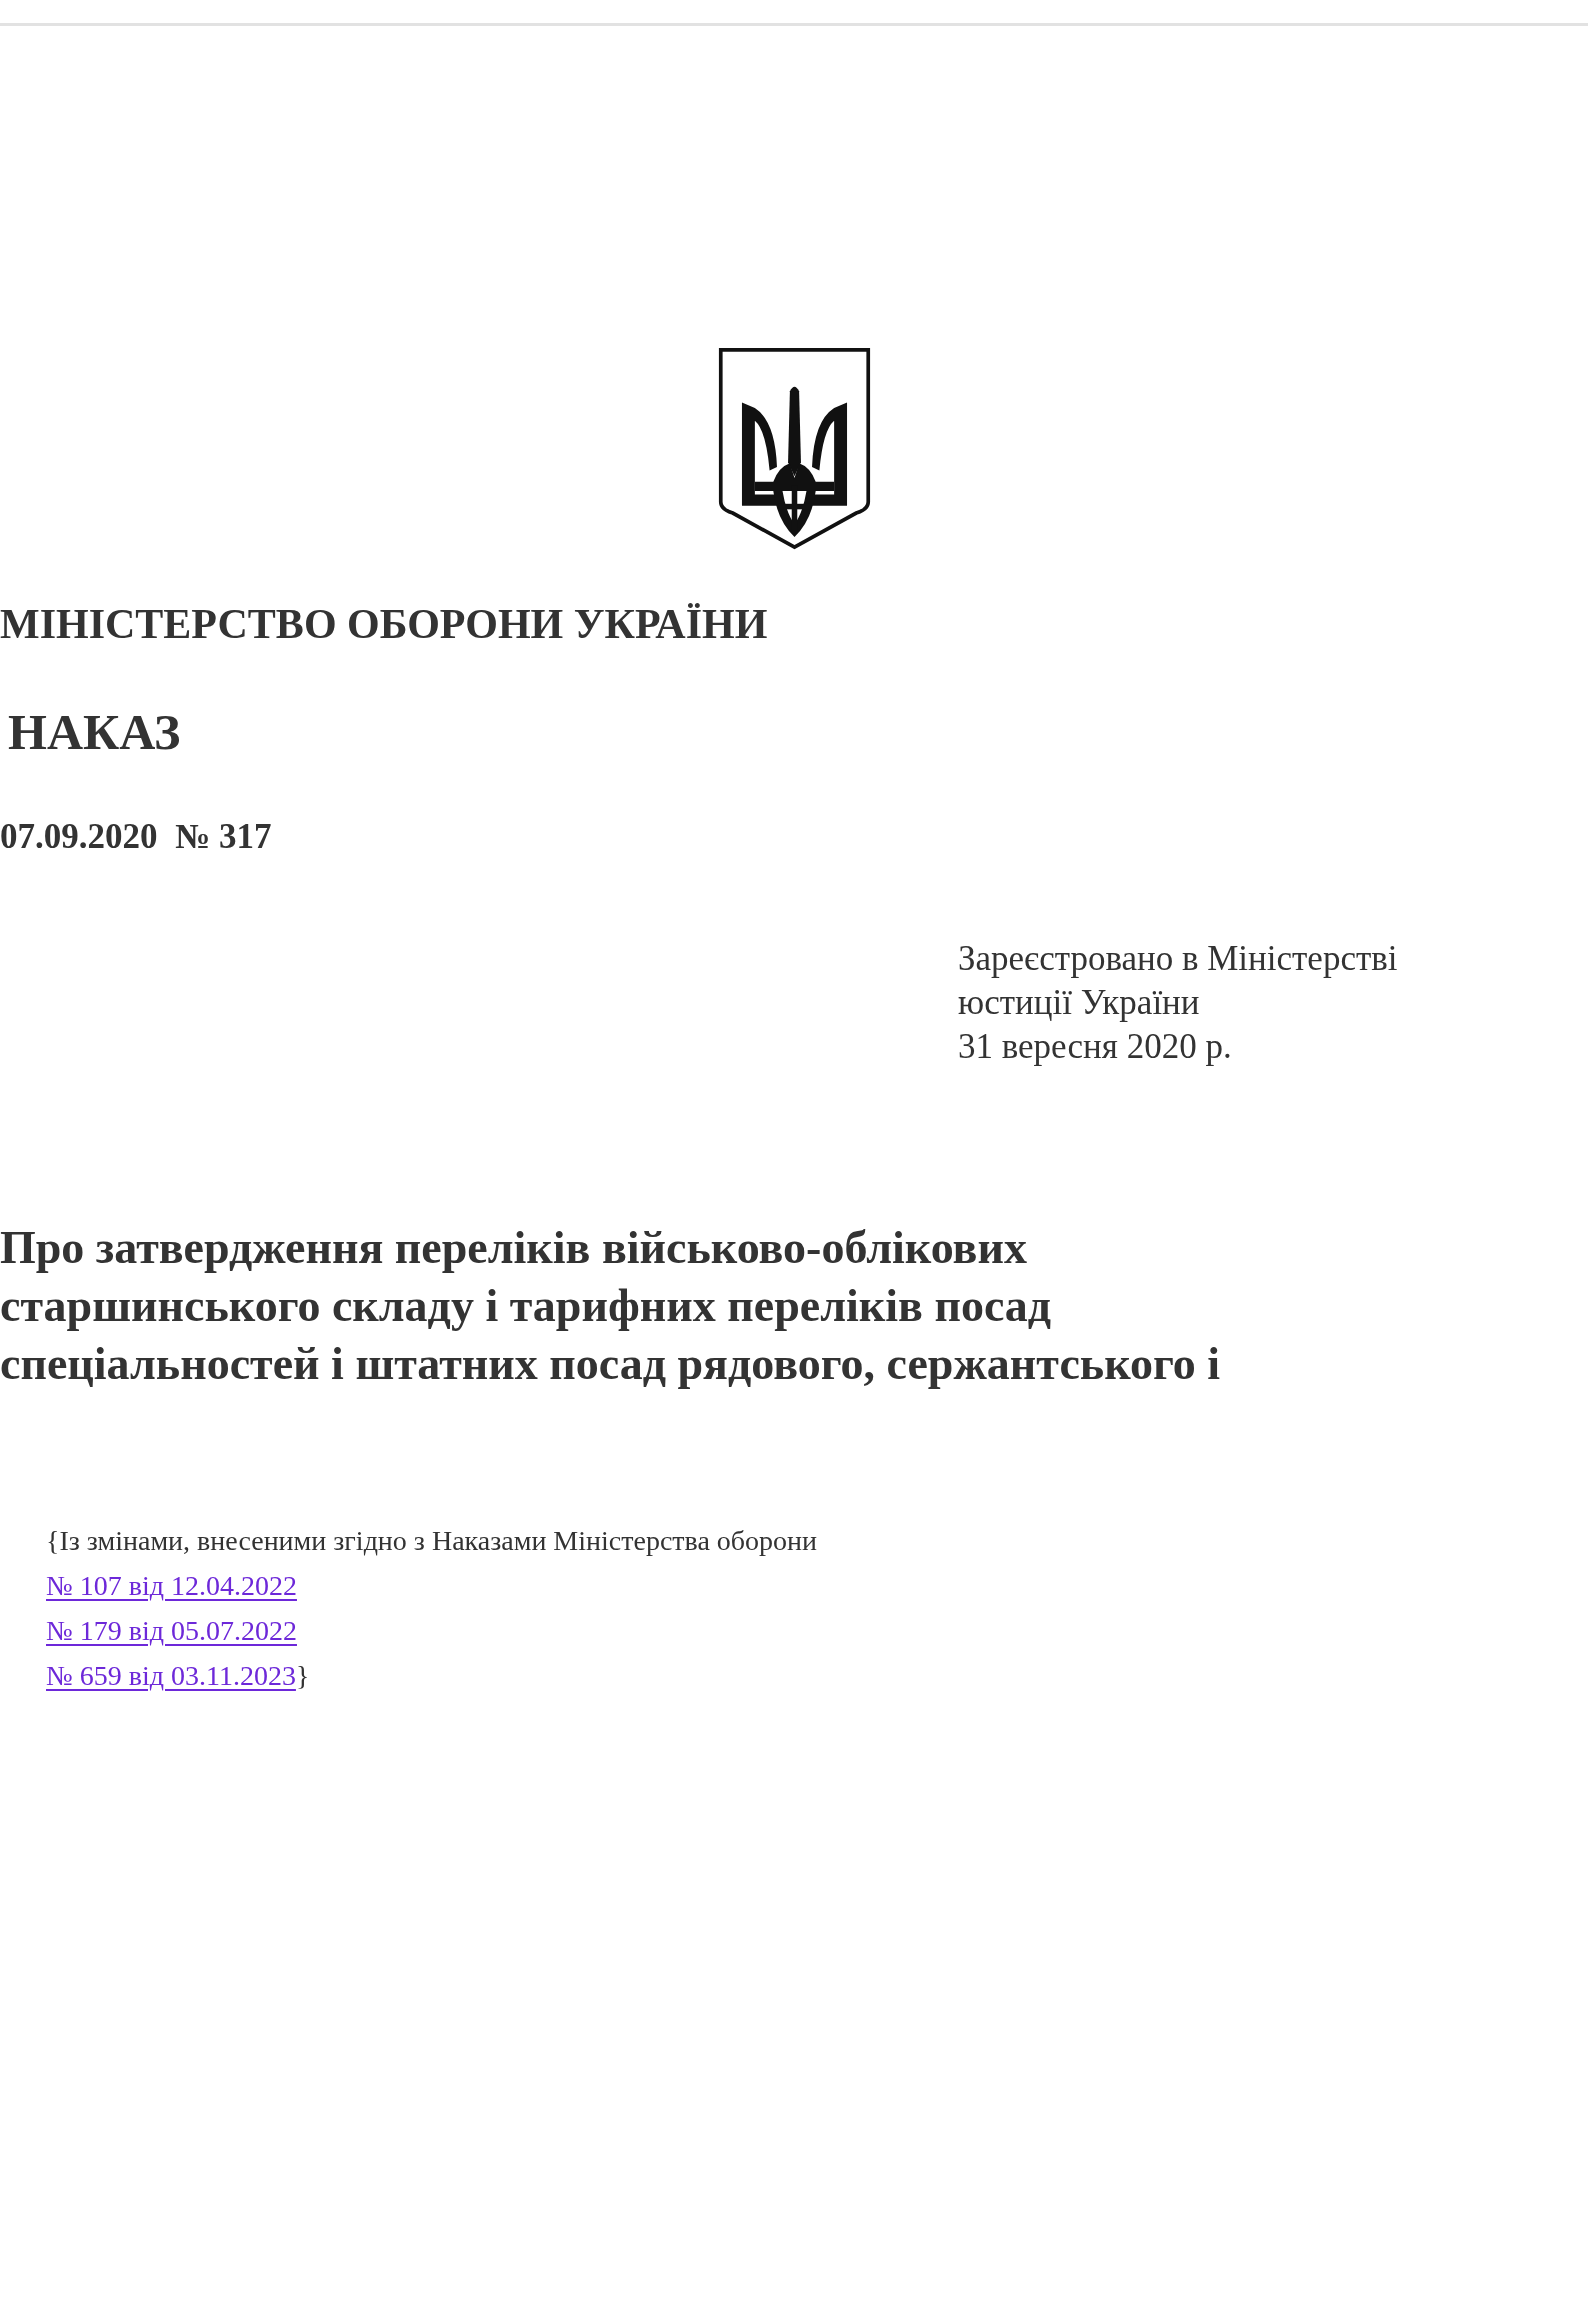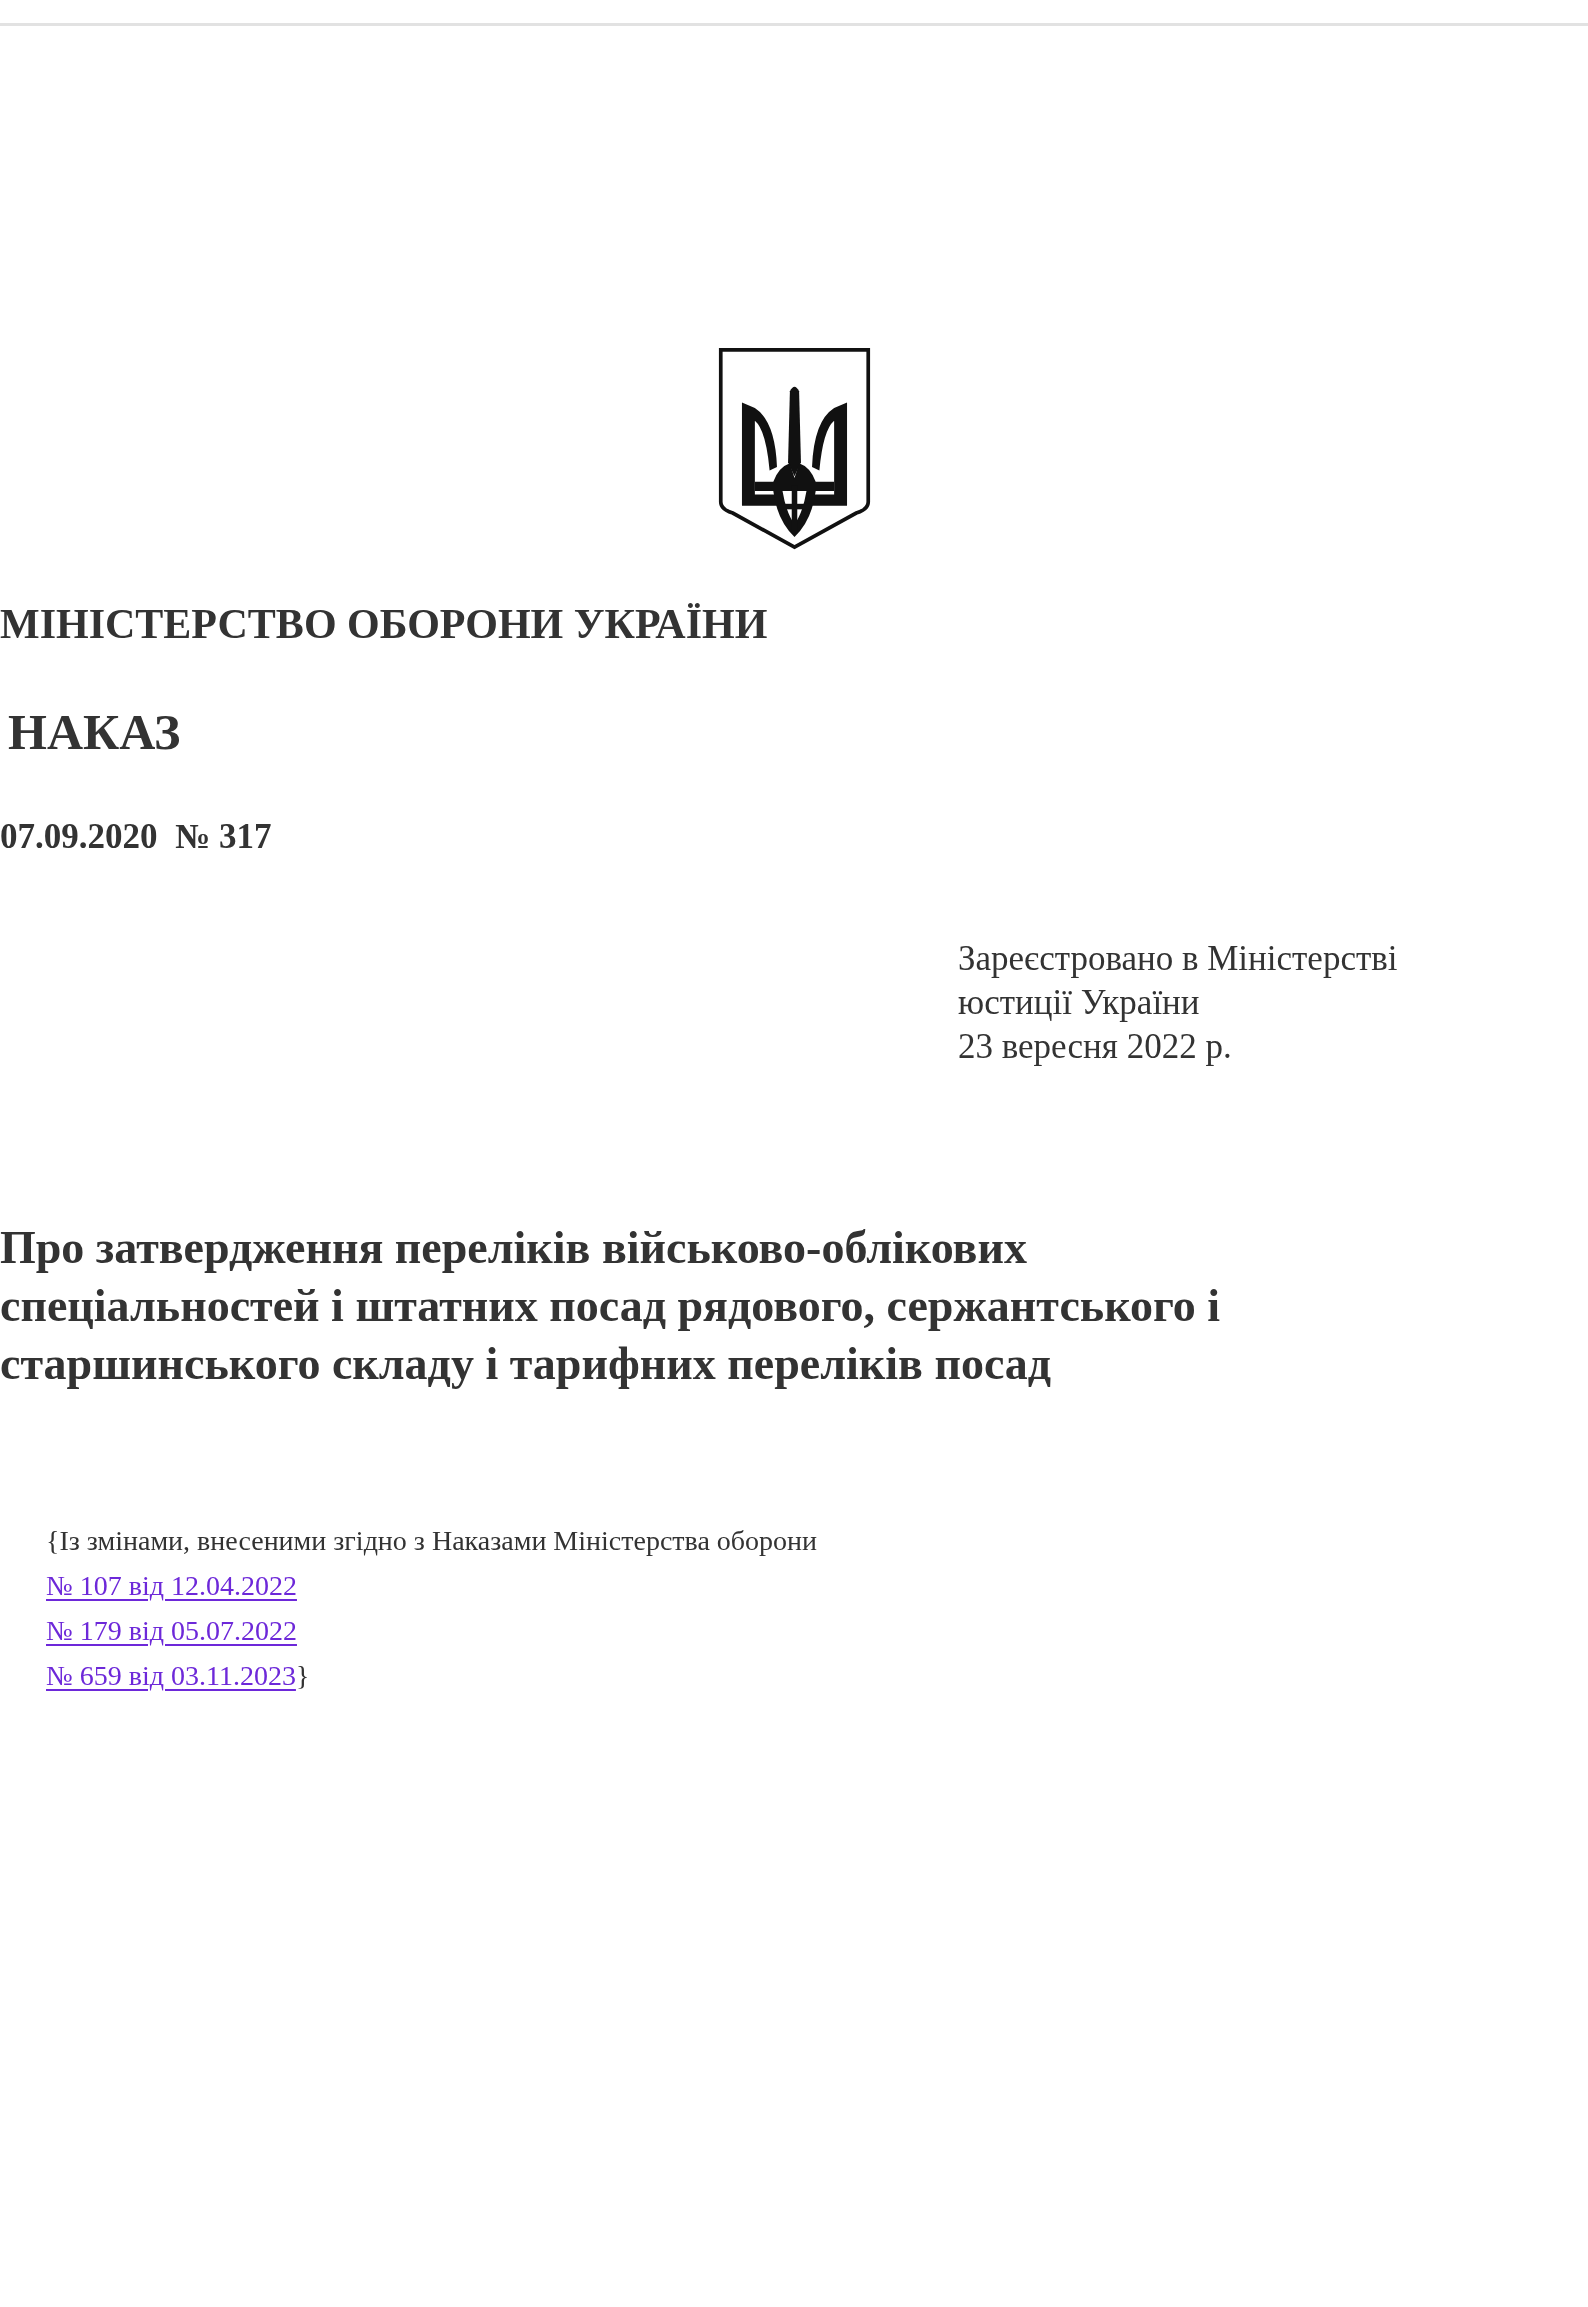--- a/index.html
+++ b/index.html
@@ -42,27 +42,27 @@
   </g>
 </svg>
 
 <div class="center ministry">МІНІСТЕРСТВО ОБОРОНИ УКРАЇНИ</div>
 <div class="center order">НАКАЗ</div>
 <div class="center datenum">07.09.2020  № 317</div>
 
 <div class="reg">
   <div>Зареєстровано в Міністерстві</div>
   <div>юстиції України</div>
-  <div>23 вересня 2022 р.</div>
+  <div>31 вересня 2020 р.</div>
 </div>
 
 <div class="center title">
   <div>Про затвердження переліків військово-облікових</div>
+  <div>старшинського складу і тарифних переліків посад</div>
   <div>спеціальностей і штатних посад рядового, сержантського і</div>
-  <div>старшинського складу і тарифних переліків посад</div>
 </div>
 
 <div class="amend">
   <div>{Із змінами, внесеними згідно з Наказами Міністерства оборони</div>
   <div><a href="#">№ 107 від 12.04.2022</a></div>
   <div><a href="#">№ 179 від 05.07.2022</a></div>
   <div><a href="#">№ 659 від 03.11.2023</a><span>}</span></div>
 </div>
 
 

